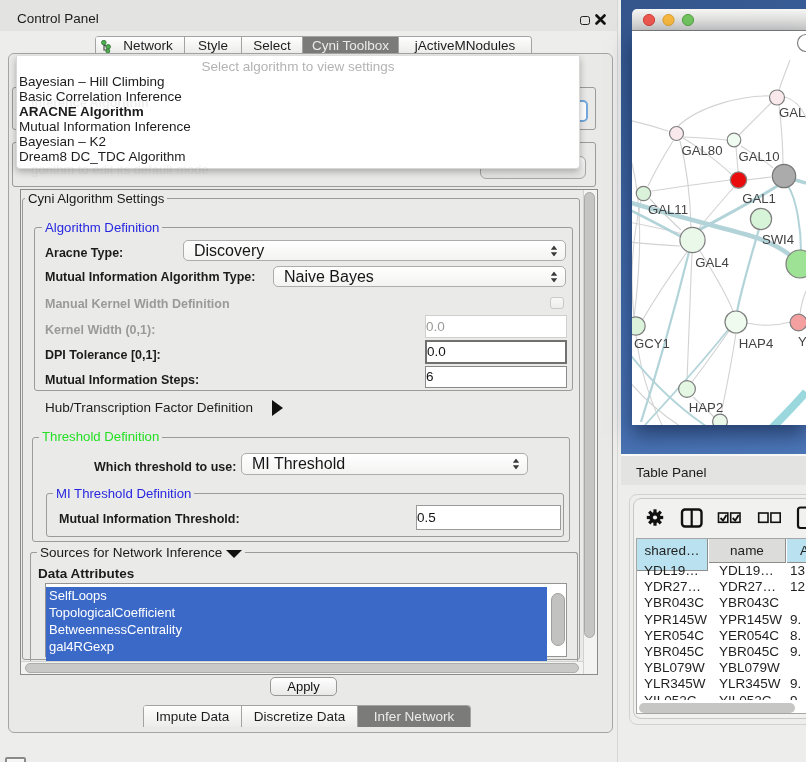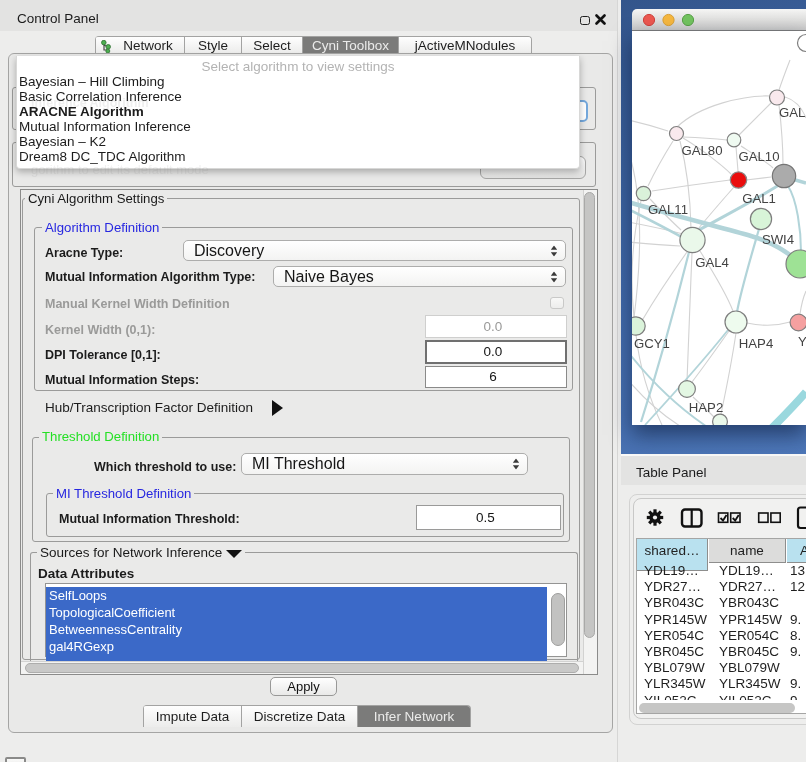--- a/index.html
+++ b/index.html
@@ -4,21 +4,21 @@
 html,body{width:806px;height:762px}
 body{position:relative;overflow:hidden;background:#ededec;font-family:"Liberation Sans",sans-serif}
 .ab{position:absolute}
 .gbox{position:absolute;border:1px solid #9b9b9a;border-radius:3px}
 .gtitle{position:absolute;font-size:13.2px;line-height:13px;background:#eaeae9;padding:0 3px;white-space:nowrap;color:#1a1a1a}
 .lbl{position:absolute;font-size:12.5px;font-weight:bold;color:#1c1c1c;white-space:nowrap}
 .dis{color:#9a9a99}
 .combo{position:absolute;background:linear-gradient(#ffffff,#f3f3f2);border:1px solid #adadac;border-radius:5px;font-size:16px;color:#161616}
 .combo .t{position:absolute;left:10px;top:50%;transform:translateY(-50%);white-space:nowrap}
 .combo svg{position:absolute;right:7px;top:50%;transform:translateY(-50%)}
-.tf{position:absolute;background:#fff;font-size:13.5px;text-align:center;color:#141414;padding-right:6px;line-height:21px}
+.tf{position:absolute;background:#fff;font-size:13.5px;text-align:left;color:#141414;padding-right:6px;line-height:21px}
 .tabseg{float:left;height:100%;line-height:17px;font-size:13.5px;color:#1d1d1d;text-align:center;background:linear-gradient(#fefefe,#ececeb);border-left:1px solid #a3a3a2}
 .tabseg.sel{background:#7b7b7a;color:#ebebea}
 </style></head><body>
 
 <div class="ab" style="left:0;top:3;width:618px;height:31px;background:#e3e3e2"></div>
 <div class="ab" style="left:17px;top:11px;font-size:13.5px;color:#1b1b1b">Control Panel</div>
 <div class="ab" style="left:580px;top:16px;width:10px;height:9px;border:1.8px solid #1f1f1f;border-radius:2.5px"></div>
 <svg class="ab" style="left:595px;top:14px" width="11" height="11" viewBox="0 0 11 11">
     <path d="M1.5 1.5 L9.5 9.5 M9.5 1.5 L1.5 9.5" stroke="#111" stroke-width="2.6" stroke-linecap="round"></path>
   </svg>

